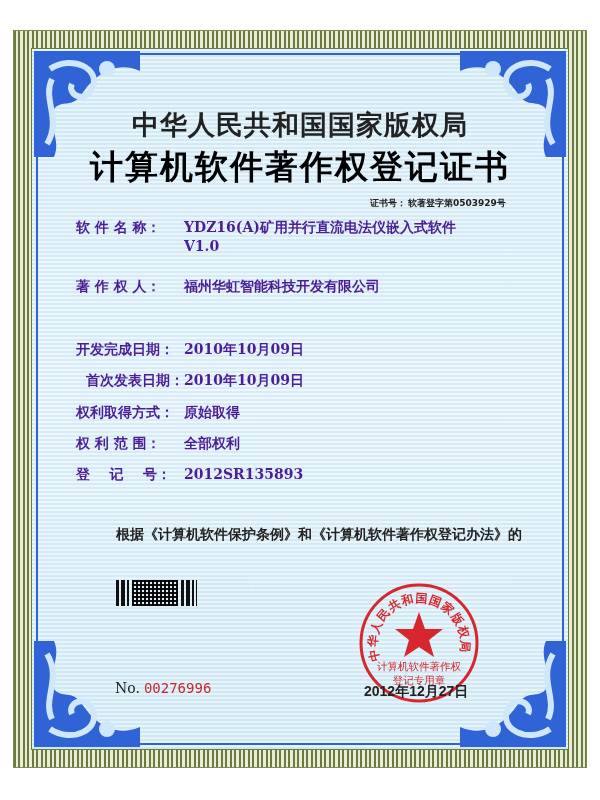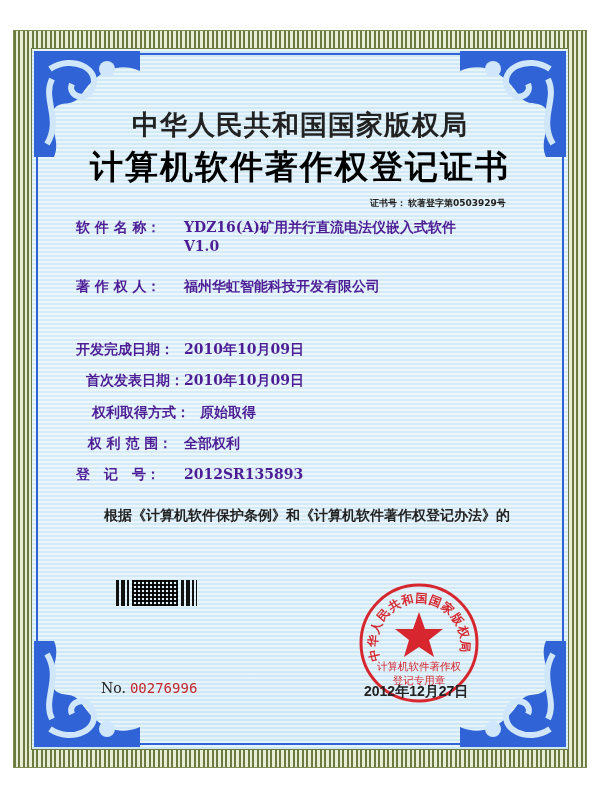--- a/index.html
+++ b/index.html
@@ -52,21 +52,21 @@
   .para .p1 { text-indent: 28px; }
 
   .barcode { position: absolute; left: 116px; top: 580px; width: 86px; height: 26px; display: flex; align-items: stretch; }
   .barcode .b { background: #111; }
   .barcode .qr { width: 46px; margin: 0 3px;
     background-image:
       repeating-linear-gradient(90deg, #111 0 2px, transparent 2px 4px),
       repeating-linear-gradient(0deg, #111 0 2px, #ddeef7 2px 4px);
     background-blend-mode: multiply; }
 
-  .serial { position: absolute; left: 101px; top: 680px; font-family: "DejaVu Serif", serif; font-size: 14px; color: #222; }
+  .serial { position: absolute; left: 115px; top: 680px; font-family: "DejaVu Serif", serif; font-size: 14px; color: #222; }
   .serial .num { color: #c8262c; margin-left: 4px; font-family: "DejaVu Sans Mono", monospace; }
 
   .seal { position: absolute; left: 358px; top: 582px; width: 122px; height: 122px; }
   .sealdate { position: absolute; left: 364px; top: 683px; font-family: Liberation Sans, sans-serif; font-size: 14px; font-weight: bold; color: #222; }
 </style>
 </head>
 <body>
 
 <div class="sheet">
   <div class="greek"></div>
@@ -113,31 +113,31 @@
 </div>
 <div class="field" style="top:278px;">
   <span class="lbl">著 作 权 人：</span><span class="val">福州华虹智能科技开发有限公司</span>
 </div>
 <div class="field" style="top:341px;">
   <span class="lbl">开发完成日期：</span><span class="val">2010年10月09日</span>
 </div>
 <div class="field" style="top:372px;text-align:right;">
   <span class="lbl">首次发表日期：</span><span class="val">2010年10月09日</span>
 </div>
-<div class="field" style="top:404px;margin-left:16px;">
+<div class="field" style="top:404px;">
   <span class="lbl">权利取得方式：</span><span class="val">原始取得</span>
 </div>
-<div class="field" style="top:435px;text-align:center;">
+<div class="field" style="top:435px;">
   <span class="lbl">权 利 范 围：</span><span class="val">全部权利</span>
 </div>
 <div class="field" style="top:466px;">
-  <span class="lbl" style="white-space:pre;font-family:Liberation Serif, serif;">登    记    号：</span><span class="val">2012SR135893</span>
+  <span class="lbl" style="white-space:pre;">登    记    号：</span><span class="val">2012SR135893</span>
 </div>
 
-<div class="para" style="top:496px;">
+<div class="para" style="top:515px;margin-left:12px;">
   <div class="p1">根据《计算机软件保护条例》和《计算机软件著作权登记办法》的</div>
 </div>
 
 <div class="barcode">
   <div class="b" style="width:3px;margin-right:2px;"></div>
   <div class="b" style="width:4px;margin-right:2px;"></div>
   <div class="b" style="width:2px;"></div>
   <div class="qr"></div>
   <div class="b" style="width:3px;margin-right:2px;"></div>
   <div class="b" style="width:4px;margin-right:2px;"></div>

